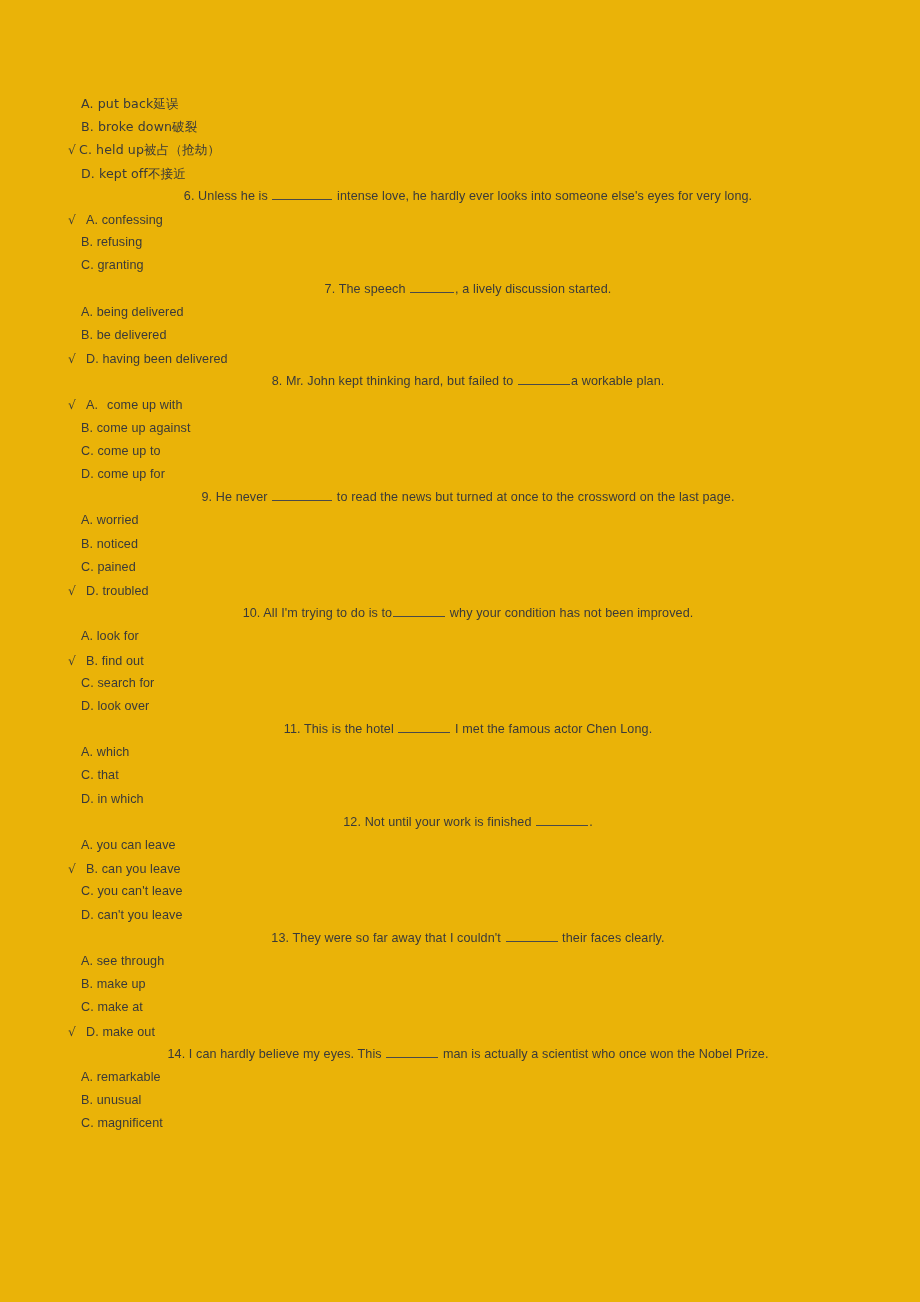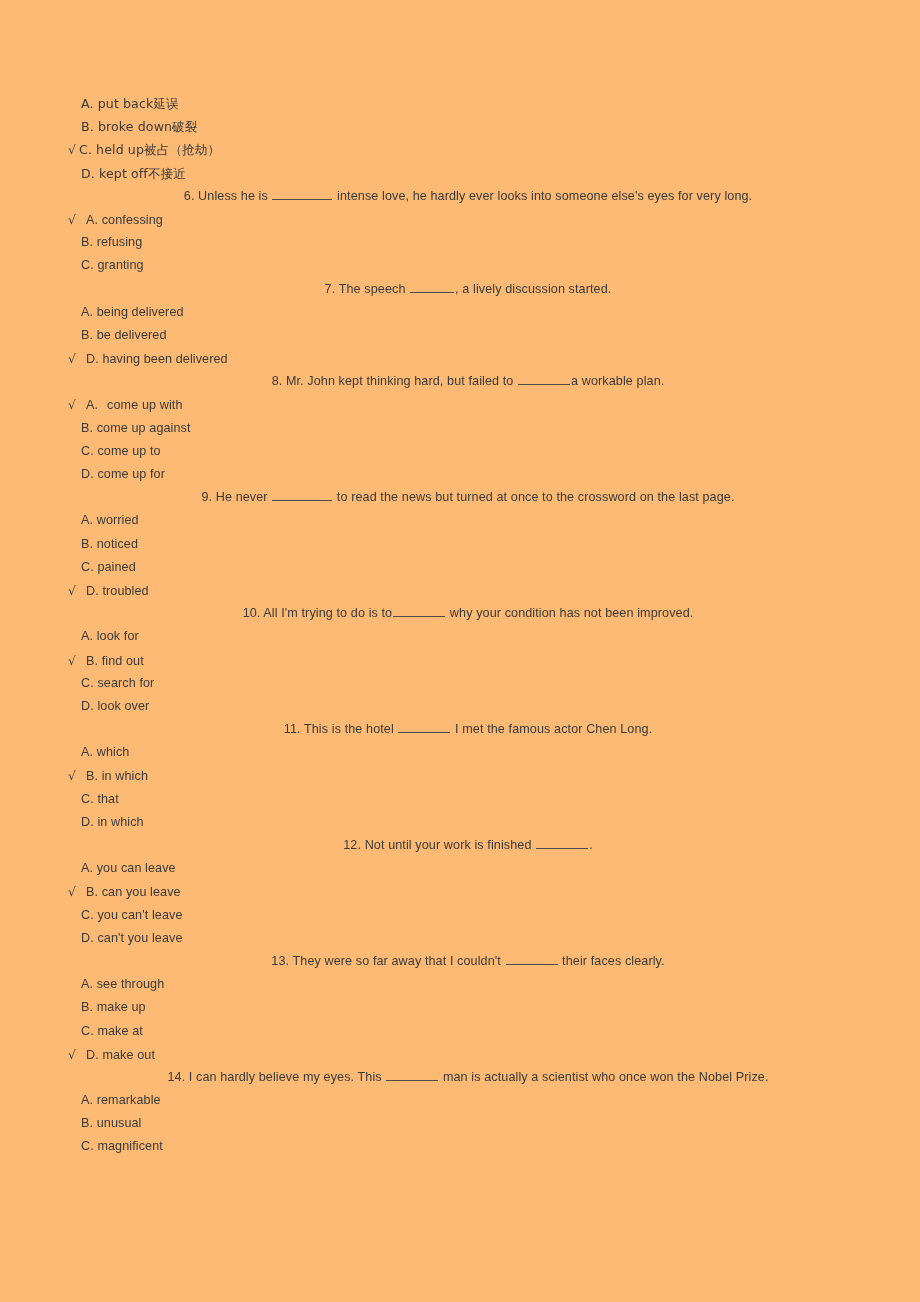--- a/index.html
+++ b/index.html
@@ -17,21 +17,21 @@
     color: #3a3a3a;
     -webkit-font-smoothing: antialiased;
   }
 
   #page {
     position: absolute;
     left: 0;
     top: 0;
     width: 920px;
     height: 1302px;
-    background: #fdba74;
+    background: #eab308;
   }
 
   #content {
     position: absolute;
     left: 68px;
     top: 92px;
     width: 800px;
   }
 
   
@@ -122,21 +122,20 @@
       <div class="line option"><span>B. noticed</span></div>
       <div class="line option"><span>C. pained</span></div>
       <div class="line option checked"><span class="tick spaced">√</span><span>D. troubled</span></div>
       <div class="line question"><span>10. All I'm trying to do is to</span><span class="blank b6"></span><span> why your condition has not been improved.</span></div>
       <div class="line option"><span>A. look for</span></div>
       <div class="line option checked"><span class="tick spaced">√</span><span>B. find out</span></div>
       <div class="line option"><span>C. search for</span></div>
       <div class="line option"><span>D. look over</span></div>
       <div class="line question"><span>11. This is the hotel </span><span class="blank b6"></span><span> I met the famous actor Chen Long.</span></div>
       <div class="line option"><span>A. which</span></div>
-      <div class="line option checked"><span class="tick spaced">√</span><span>B. in which</span></div>
       <div class="line option"><span>C. that</span></div>
       <div class="line option"><span>D. in which</span></div>
       <div class="line question"><span>12. Not until your work is finished </span><span class="blank b6"></span><span>.</span></div>
       <div class="line option"><span>A. you can leave</span></div>
       <div class="line option checked"><span class="tick spaced">√</span><span>B. can you leave</span></div>
       <div class="line option"><span>C. you can't leave</span></div>
       <div class="line option"><span>D. can't you leave</span></div>
       <div class="line question"><span>13. They were so far away that I couldn't </span><span class="blank b6"></span><span> their faces clearly.</span></div>
       <div class="line option"><span>A. see through</span></div>
       <div class="line option"><span>B. make up</span></div>

